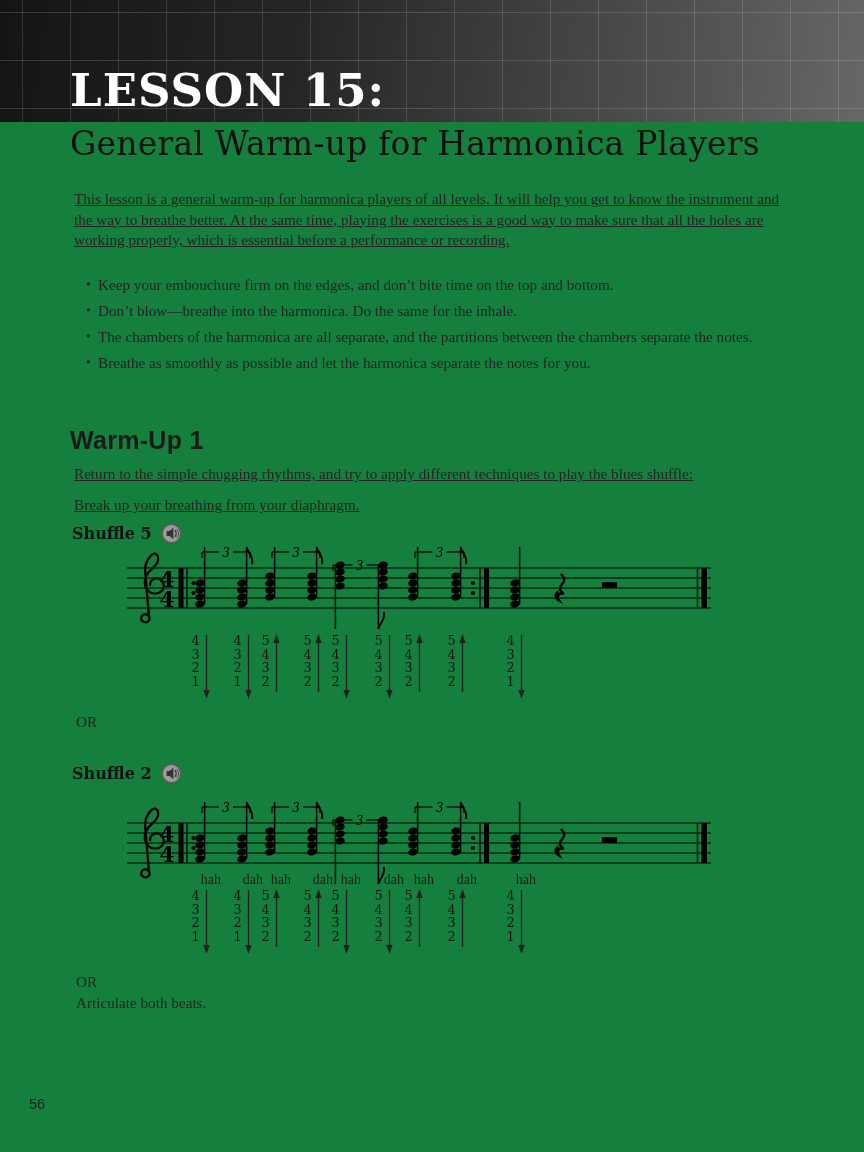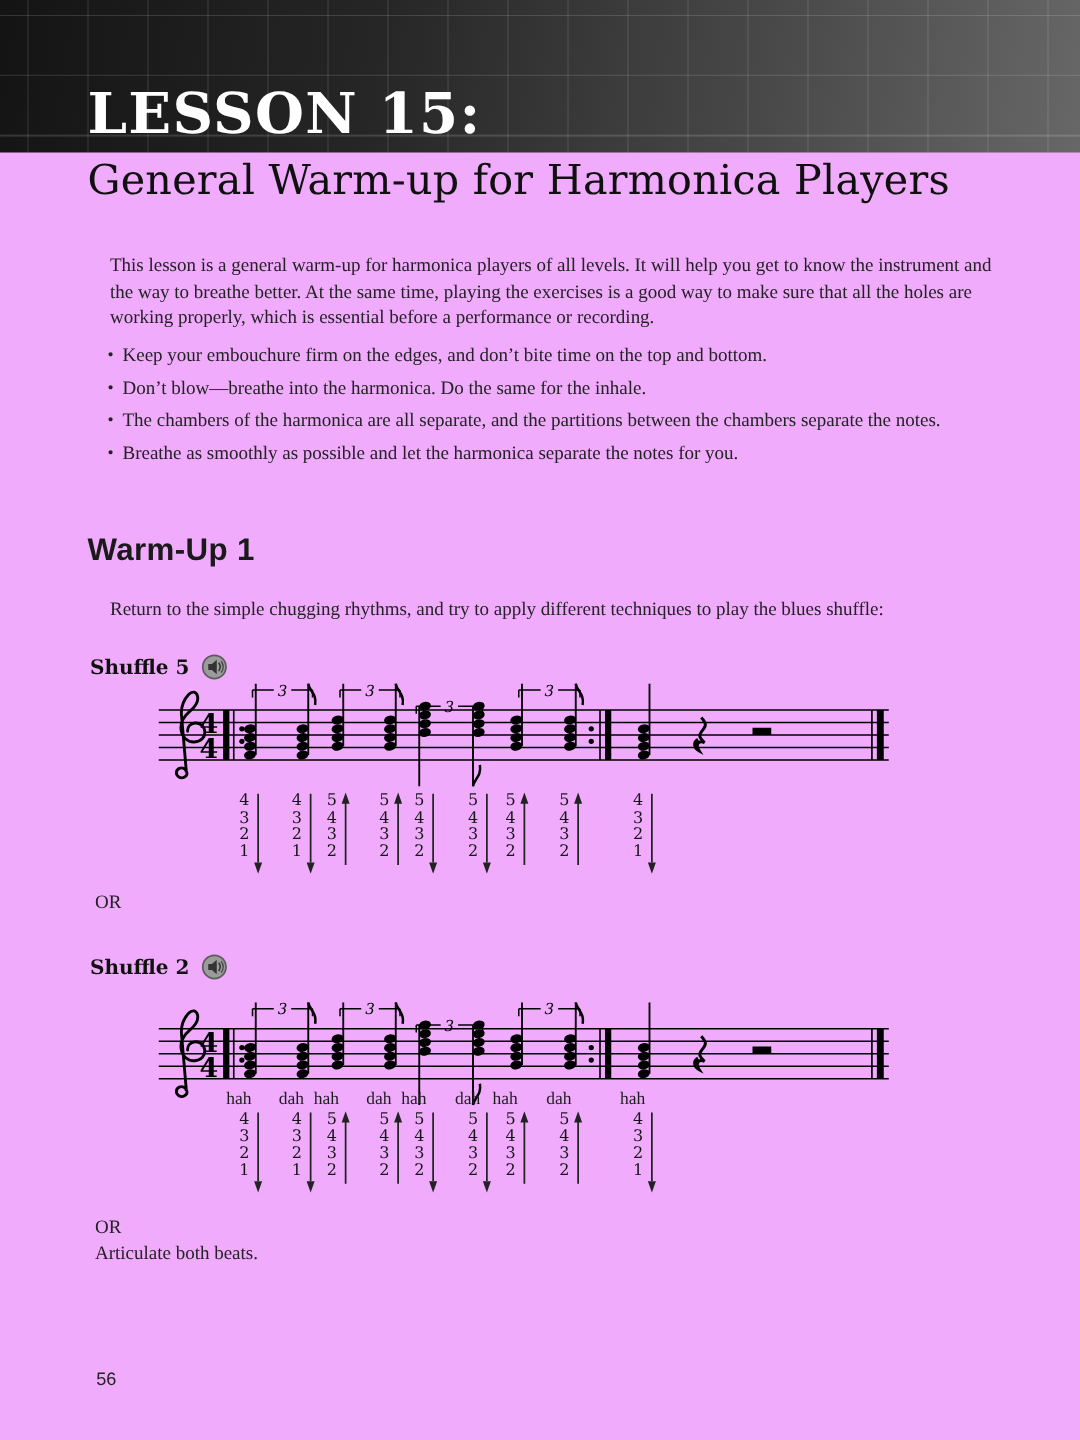--- a/index.html
+++ b/index.html
@@ -1,47 +1,47 @@
 <!DOCTYPE html>
 <html><head>
 <meta charset="utf-8">
 <style>
   html,body{margin:0;padding:0;background:#e8e8e8;}
-  .page{position:relative;width:864px;height:1152px;background:#f0abfc;overflow:hidden;
+  .page{position:relative;width:864px;height:1152px;background:#15803d;overflow:hidden;
         font-family:"Liberation Serif",serif;color:#232323;}
   .banner{position:absolute;left:0;top:0;width:864px;height:122px;
       background:
         repeating-linear-gradient(to right, rgba(255,255,255,0.14) 0 1px, transparent 1px 48px),
         repeating-linear-gradient(to bottom, rgba(255,255,255,0.14) 0 1px, transparent 1px 48px),
         linear-gradient(98deg,#141414 0%,#262626 35%,#4a4a4a 72%,#676767 100%);
       background-position:22px 12px,22px 12px,0 0;}
   .kicker{position:absolute;left:70px;top:64px;font-family:"DejaVu Serif",serif;
       font-weight:700;font-size:45px;letter-spacing:1px;color:#ffffff;}
   .subtitle{position:absolute;left:70px;top:124px;margin:0;font-family:"DejaVu Serif",serif;
       font-weight:500;font-size:33px;letter-spacing:0.2px;color:#101010;white-space:pre;}
-  .body{position:absolute;left:72px;margin:16px;font-size:15.2px;line-height:20.6px;white-space:pre;}
+  .body{position:absolute;left:72px;margin:2px;font-size:15.2px;line-height:20.6px;white-space:pre;text-decoration:underline;}
   .bullet-item{position:absolute;left:86px;font-size:15.2px;white-space:pre;}
   .bullet-item .dot{display:inline-block;width:12px;font-size:14px;vertical-align:1px;}
   .h2{position:absolute;left:70px;margin:0;font-family:"Liberation Sans",sans-serif;
       font-weight:600;font-size:25px;letter-spacing:0.3px;color:#1a1a1a;}
   .ex-label{position:absolute;left:72px;font-family:"DejaVu Serif",serif;font-weight:700;
       font-size:16px;color:#111;}
   .ex-label .audio{vertical-align:-5px;margin-left:9px;}
   .staff{position:absolute;left:125px;width:590px;height:96px;}
   .tabs{position:absolute;left:125px;width:590px;height:86px;}
   .tab-col{position:absolute;width:24px;top:0;}
-  .tab-syl{position:absolute;left:-8px;top:0;width:40px;text-align:left;
+  .tab-syl{position:absolute;left:-8px;top:0;width:40px;text-align:right;
       font-size:14px;color:#1d1d1d;}
   .tab-digits{position:absolute;left:0;width:13px;text-align:center;
       font-family:"DejaVu Serif",serif;font-size:12.8px;line-height:13.5px;color:#151515;
       white-space:pre-line;}
   .tab-arrow{position:absolute;left:14px;}
   .or{position:absolute;left:76px;margin:0;font-size:15.2px;}
   .page-num{position:absolute;left:29px;top:1096px;font-family:"Liberation Sans",sans-serif;
-      font-size:14.5px;color:#222;margin-left:48px;}
+      font-size:14.5px;color:#222;}
 </style>
 </head>
 <body>
 
 <div class="page">
 
   <header class="banner">
     <div class="kicker">LESSON 15:</div>
   </header>
 
@@ -53,20 +53,21 @@
 
   <div>
     <div class="bullet-item" style="top:276px"><span class="dot">•</span><span>Keep your embouchure firm on the edges, and don’t bite time on the top and bottom.</span></div>
     <div class="bullet-item" style="top:302px"><span class="dot">•</span><span>Don’t blow—breathe into the harmonica. Do the same for the inhale.</span></div>
     <div class="bullet-item" style="top:328px"><span class="dot">•</span><span>The chambers of the harmonica are all separate, and the partitions between the chambers separate the notes.</span></div>
     <div class="bullet-item" style="top:354px"><span class="dot">•</span><span>Breathe as smoothly as possible and let the harmonica separate the notes for you.</span></div>
   </div>
 
   <h2 class="h2" style="top:426px">Warm-Up 1</h2>
   <p class="body" style="top:462px">Return to the simple chugging rhythms, and try to apply different techniques to play the blues shuffle:</p>
+  <p class="body" style="top:493px">Break up your breathing from your diaphragm.</p>
 
   <div class="ex-label" style="top:523px"><span>Shuffle 5</span><svg class="audio" width="21" height="21" viewBox="0 0 21 21">
         <circle cx="10.5" cy="10.5" r="9.3" fill="#9b9b9b" stroke="#5d5d5d" stroke-width="1.4"></circle>
         <path d="M5.6 8.1 h2.9 l3.9 -3.4 v11.6 l-3.9 -3.4 h-2.9 z" fill="#333"></path>
         <path d="M13.9 7.2 q2.6 3.3 0 6.6" fill="none" stroke="#333" stroke-width="1.2"></path>
         <path d="M15.9 6 q3.4 4.5 0 9" fill="none" stroke="#444" stroke-width="1"></path>
       </svg></div>
 
   <svg class="staff" style="top:538px" viewBox="0 0 590 96">
       <line x1="2" y1="30" x2="586" y2="30" stroke="#000" stroke-width="1.1"></line>

